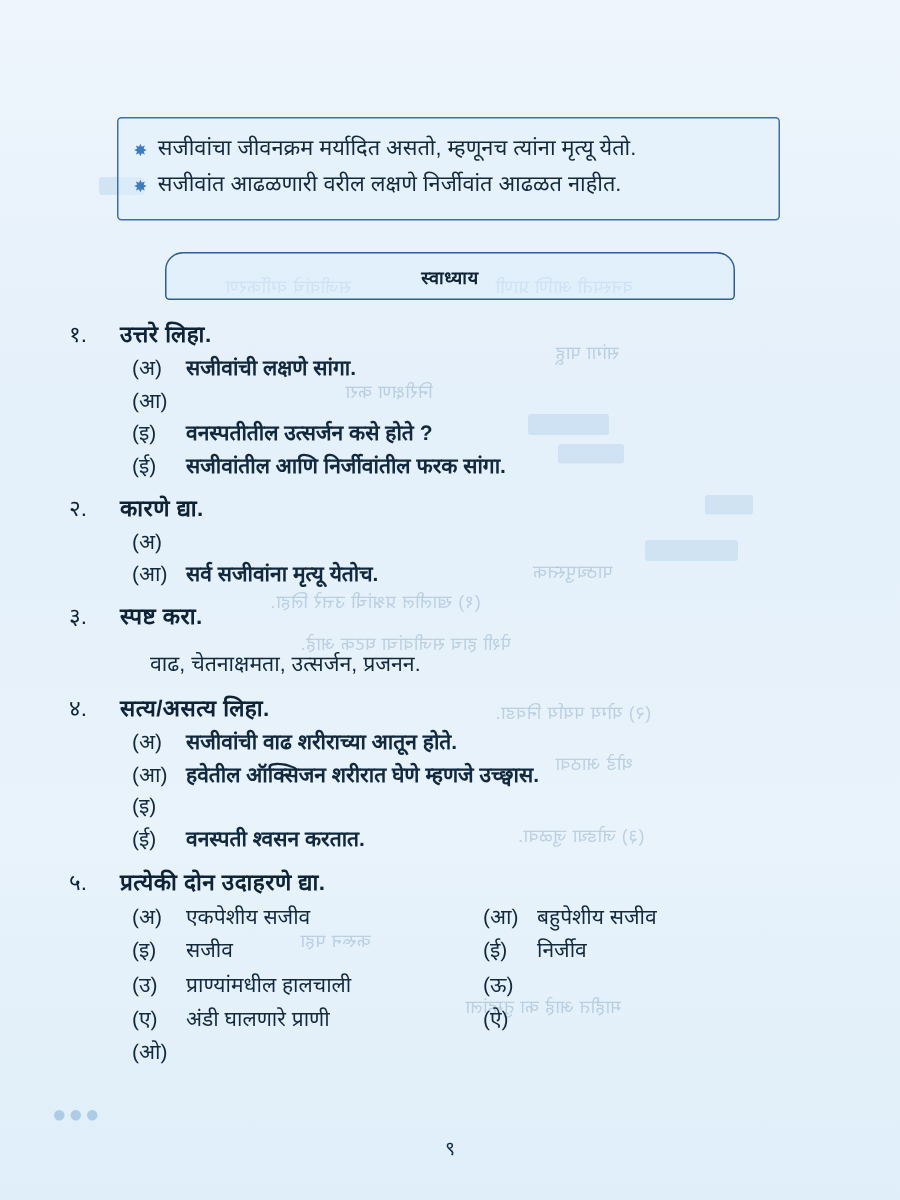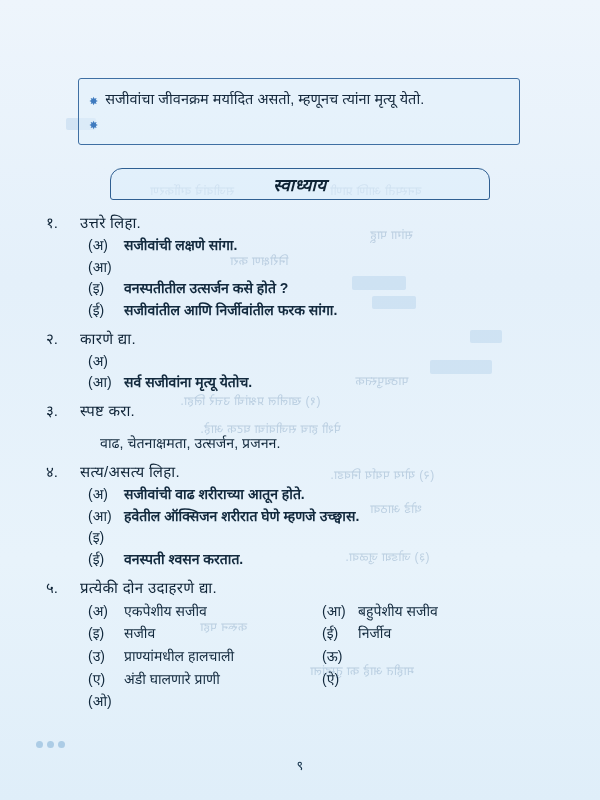--- a/index.html
+++ b/index.html
@@ -78,25 +78,24 @@
     width: 378px;
     height: 30px;
     border: 1.6px solid #2f5f92;
     border-radius: 12px 12px 3px 3px;
     background: rgba(222, 238, 251, 0.6);
     display: flex;
     align-items: center;
     justify-content: center;
   }
   .heading-wrap .title {
-    font-size: 17px;
+    font-size: 12px;
     font-weight: bold;
     color: #0f2436;
     letter-spacing: .5px;
-    font-style: italic;
   }
   .qlist {
     position: absolute;
     left: 46px;
     top: 206px;
     width: 520px;
   }
   .qitem {
     margin-bottom: 2px;
   }
@@ -109,21 +108,21 @@
     margin-top: 6px;
     margin-bottom: 3px;
   }
   .qnum {
     width: 34px;
     flex: 0 0 34px;
     text-align: left;
     font-weight: normal;
   }
   .qtext {
-    font-weight: normal;
+    font-weight: bold;
     letter-spacing: .3px;
   }
   .sub {
     display: flex;
     align-items: baseline;
     font-size: 14px;
     color: #12293d;
     line-height: 1.55;
     padding-left: 42px;
   }
@@ -216,20 +215,21 @@
 
   <div class="content">
 
     <div class="bullets">
       <div class="bullet-row">
         <span class="bullet-mark">✸</span>
         <span>सजीवांचा जीवनक्रम मर्यादित असतो, म्हणूनच त्यांना मृत्यू येतो.</span>
       </div>
       <div class="bullet-row">
         <span class="bullet-mark">✸</span>
+        <span>सजीवांत आढळणारी वरील लक्षणे निर्जीवांत आढळत नाहीत.</span>
       </div>
     </div>
 
     <div class="heading-wrap">
       <span class="title">स्वाध्याय</span>
     </div>
 
     <div class="qlist">
 
       <div class="qitem">

